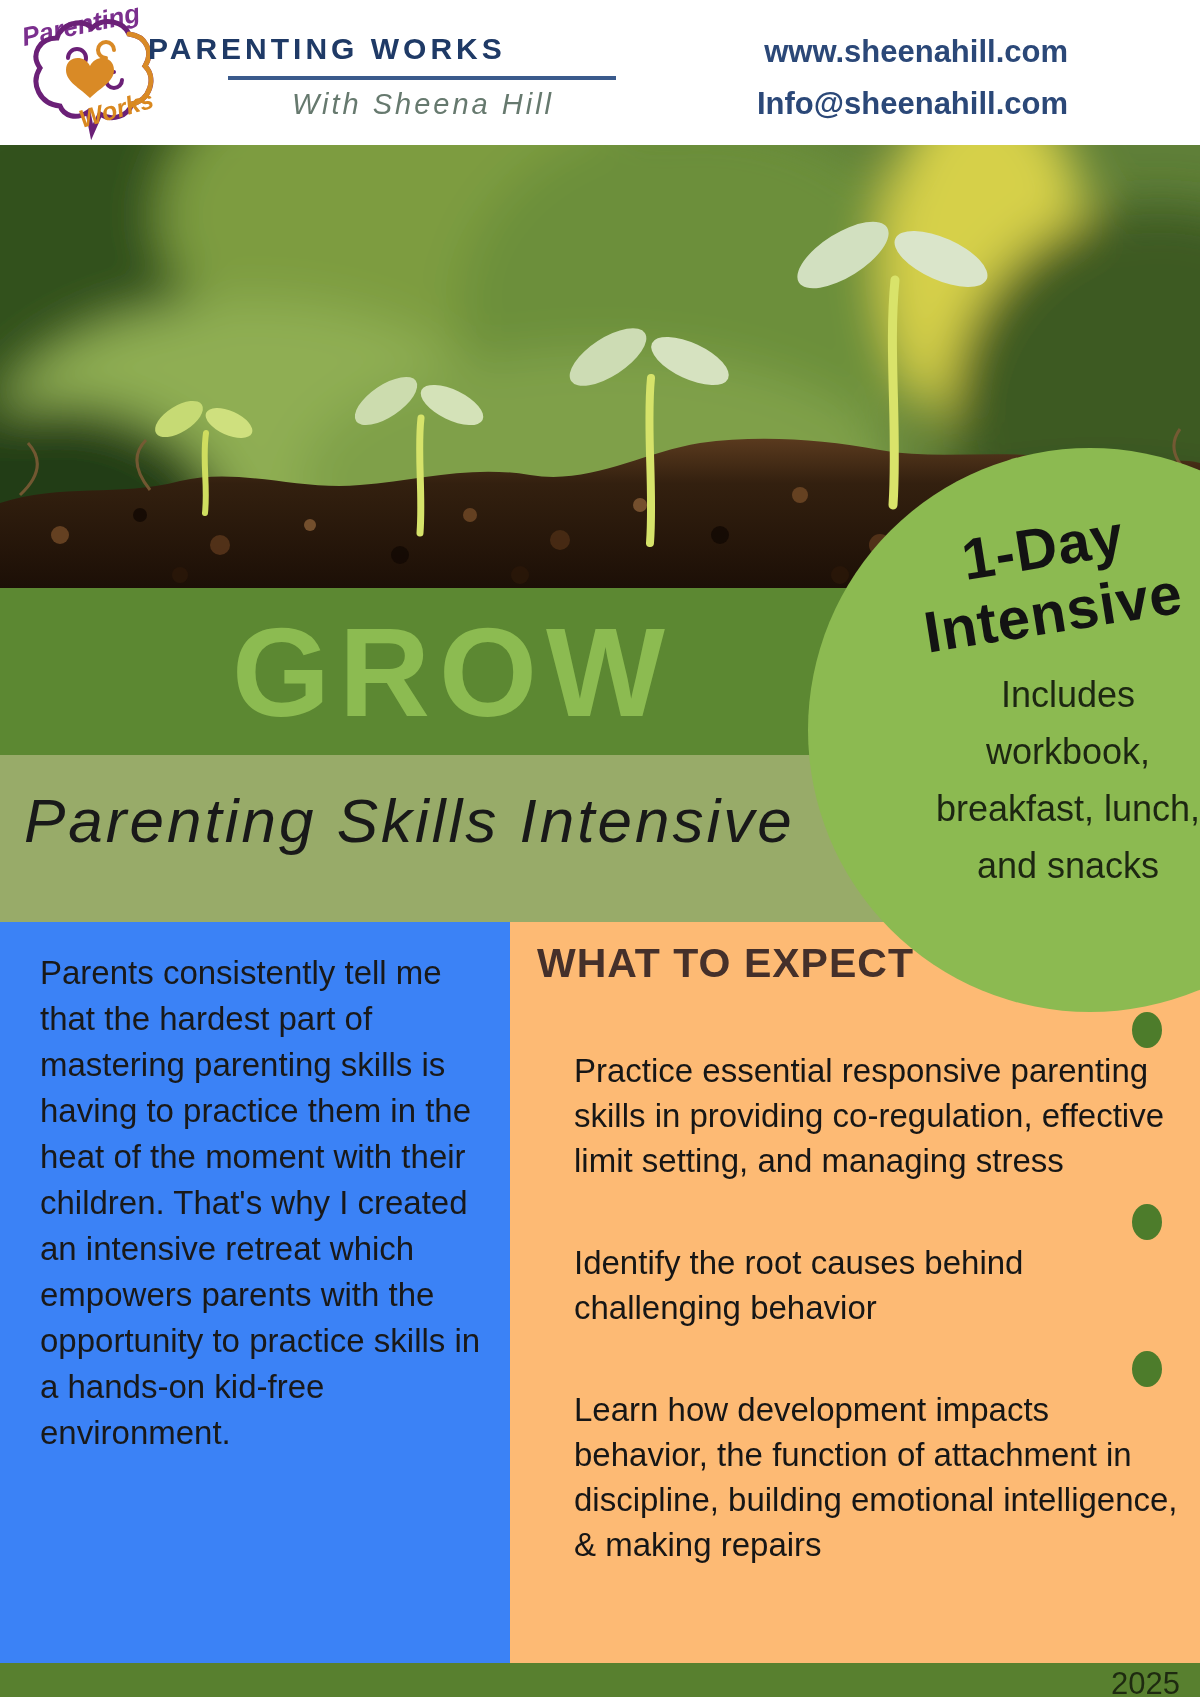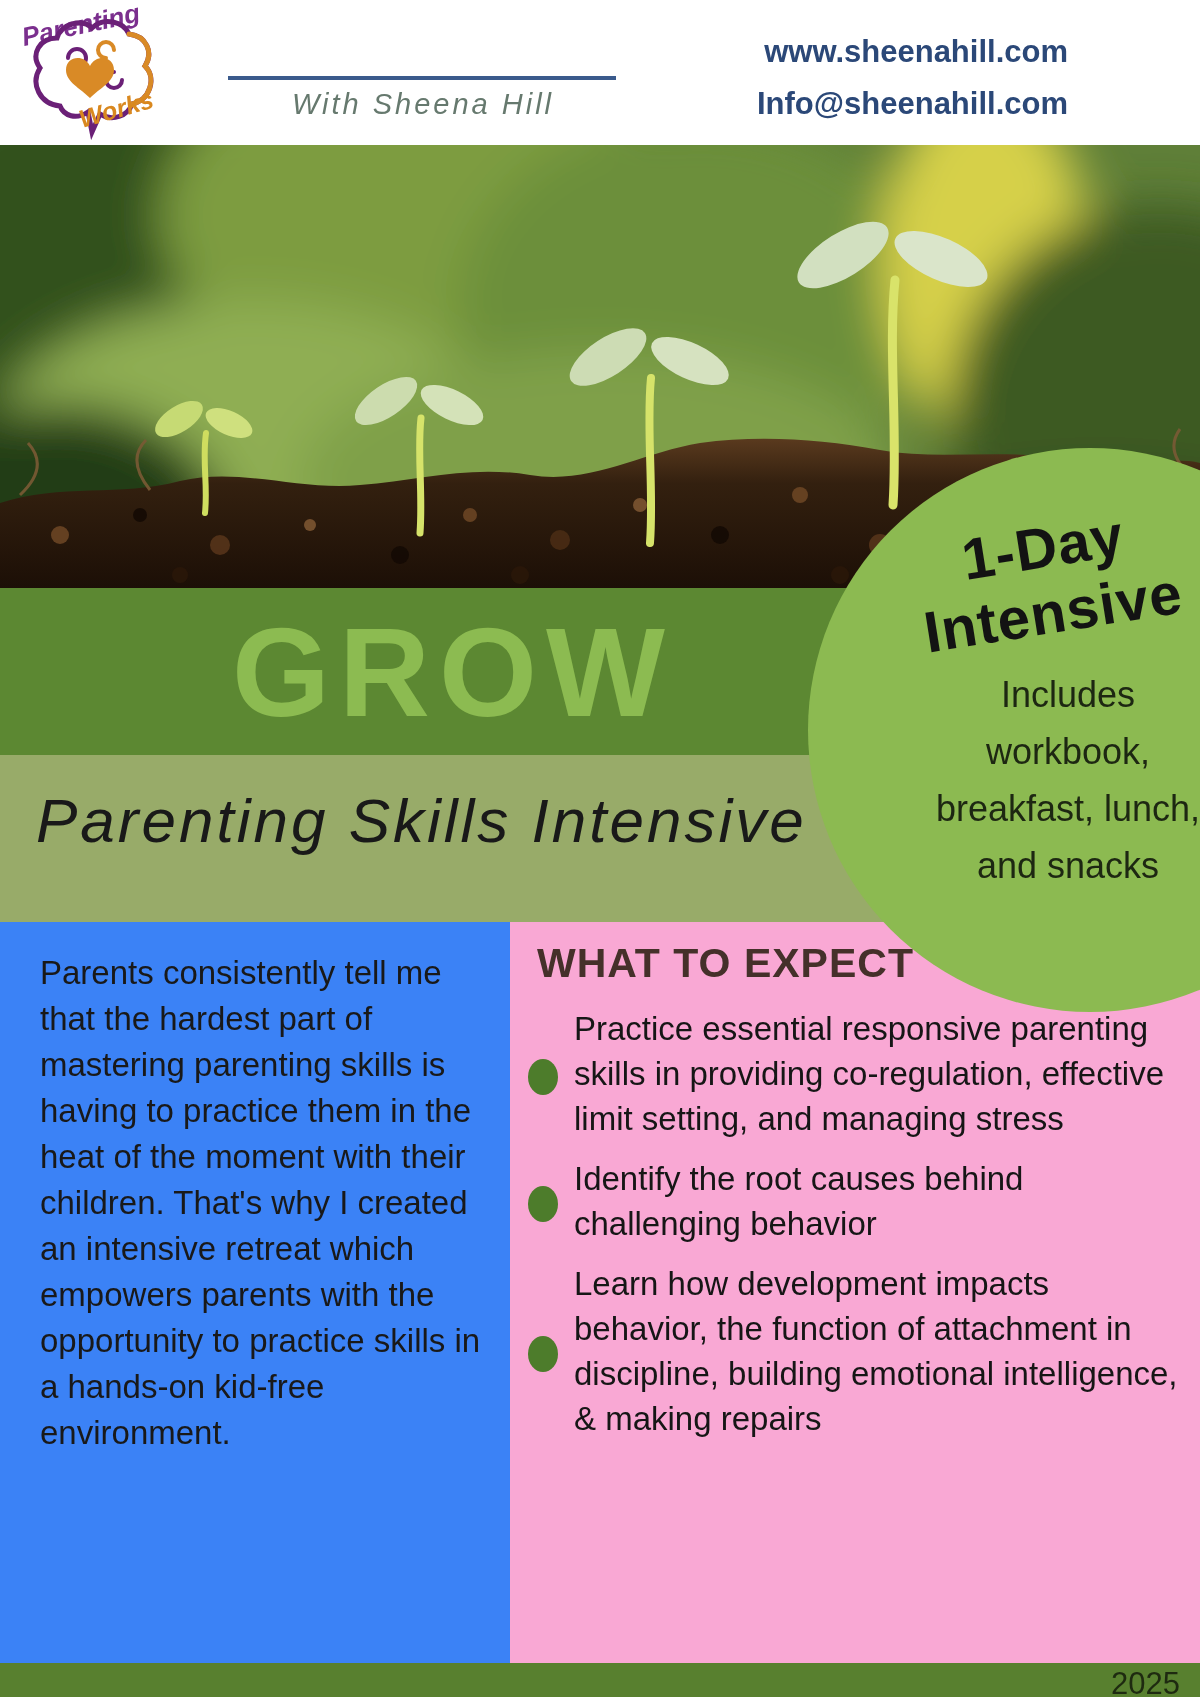--- a/index.html
+++ b/index.html
@@ -19,41 +19,41 @@
   .contact{position:absolute;right:132px;top:26px;text-align:right;
            font-size:31px;font-weight:bold;color:#2b4878;line-height:52px;}
   
   .hero{position:absolute;left:0;top:145px;width:1200px;height:443px;overflow:hidden;}
   .hero svg{display:block;width:1200px;height:443px;}
   
   .grow-banner{position:absolute;left:0;top:588px;width:1200px;height:214px;background:#5c8832;}
   .grow-banner span{position:absolute;left:232px;top:6px;font-size:126px;font-weight:bold;
                     letter-spacing:9px;color:#8cbb51;line-height:158px;}
   .sage-band{position:absolute;left:0;top:755px;width:1200px;height:167px;background:#98ab69;}
-  .sage-band span{position:absolute;left:36px;top:30px;font-size:62px;color:#191919;
+  .sage-band span{position:absolute;left:24px;top:30px;font-size:62px;color:#191919;
                   letter-spacing:3px;font-style:italic;}
   
   .badge-circle{position:absolute;left:808px;top:448px;width:564px;height:564px;
                 border-radius:50%;background:#8cba51;z-index:5;}
   .badge-rot{position:absolute;left:0;top:66px;width:480px;text-align:center;
              transform:rotate(-9deg);font-size:58px;font-weight:800;color:#131313;
              line-height:66px;letter-spacing:1px;}
   .badge-rot span{display:block;}
   .badge-includes{position:absolute;left:120px;top:218px;width:280px;text-align:center;
                   font-size:36px;color:#1d2712;line-height:57px;}
   
   .content{position:absolute;left:0;top:922px;width:1200px;height:741px;}
   .intro-col{position:absolute;left:0;top:0;width:510px;height:741px;background:#3b82f6;}
   .intro-col p{margin:0;position:absolute;left:40px;top:28px;width:452px;
                font-size:33px;line-height:46px;color:#191919;}
-  .expect-col{position:absolute;left:510px;top:0;width:690px;height:741px;background:#f9a8d4;}
+  .expect-col{position:absolute;left:510px;top:0;width:690px;height:741px;background:#fdba74;}
   .expect-col h2{margin:0;position:absolute;left:27px;top:18px;font-size:41px;
                  font-weight:800;letter-spacing:1px;color:#45302a;}
   .expect-list{list-style:none;margin:0;padding:0;position:absolute;left:18px;top:84px;width:650px;}
-  .expect-list li{display:flex;align-items:center;margin-bottom:15px;}
+  .expect-list li{display:flex;align-items:flex-end;margin-bottom:15px;flex-direction:column;}
   .dot{flex:0 0 auto;width:30px;height:36px;border-radius:50%;background:#4d7c2b;
        margin:6px 16px 0 0;}
   .expect-list li .btxt{font-size:33px;line-height:45px;color:#161616;width:604px;}
   
   .footer{position:absolute;left:0;top:1663px;width:1200px;height:34px;background:#58802f;}
   .footer span{position:absolute;right:20px;top:3px;font-size:31px;color:#1e2a10;}
 </style>
 </head>
 <body>
 
@@ -63,20 +63,21 @@
     <svg class="logo" viewBox="0 0 160 134" aria-hidden="true">
       <text x="14" y="40" transform="rotate(-12 14 40)" fill="#7b2f8e" font-size="26" font-weight="bold" font-style="italic" font-family="Liberation Sans, sans-serif">Parenting</text>
       <path d="M50,100 C30,98 20,78 30,62 C20,48 30,32 47,32 C51,18 72,12 82,22 C94,10 114,16 119,28 C136,30 144,46 135,60 C147,72 140,94 122,98 C118,110 102,116 90,108 L82,126 L78,106 C66,114 54,110 50,100 Z" fill="none" stroke="#6b2077" stroke-width="5" stroke-linecap="round"></path>
       <path d="M119,28 C136,30 144,46 135,60 C147,72 140,94 122,98" fill="none" stroke="#d98a26" stroke-width="5" stroke-linecap="round"></path>
       <path d="M58,52 a9 9 0 1 1 9 9" fill="none" stroke="#6b2077" stroke-width="4" stroke-linecap="round"></path>
       <path d="M104,44 a8 8 0 1 0 -8 8" fill="none" stroke="#d98a26" stroke-width="4" stroke-linecap="round"></path>
       <path d="M112,74 a8 8 0 1 1 -8 -8" fill="none" stroke="#6b2077" stroke-width="4" stroke-linecap="round"></path>
       <path d="M80,60 C74,48 56,50 56,64 C56,76 70,82 80,92 C90,82 104,76 104,64 C104,50 86,48 80,60 Z" fill="#d98a26"></path>
       <text x="72" y="122" transform="rotate(-16 72 122)" fill="#d9881f" font-size="25" font-weight="bold" font-style="italic" font-family="Liberation Sans, sans-serif">Works</text>
     </svg>
+    <div class="brand">PARENTING WORKS</div>
     <div class="brand-rule"></div>
     <div class="tagline">With Sheena Hill</div>
     <div class="contact">
       <div>www.sheenahill.com</div>
       <div>Info@sheenahill.com</div>
     </div>
   </header>
 
   <div class="hero">
     <svg viewBox="0 0 1200 443" preserveAspectRatio="none" aria-hidden="true">

